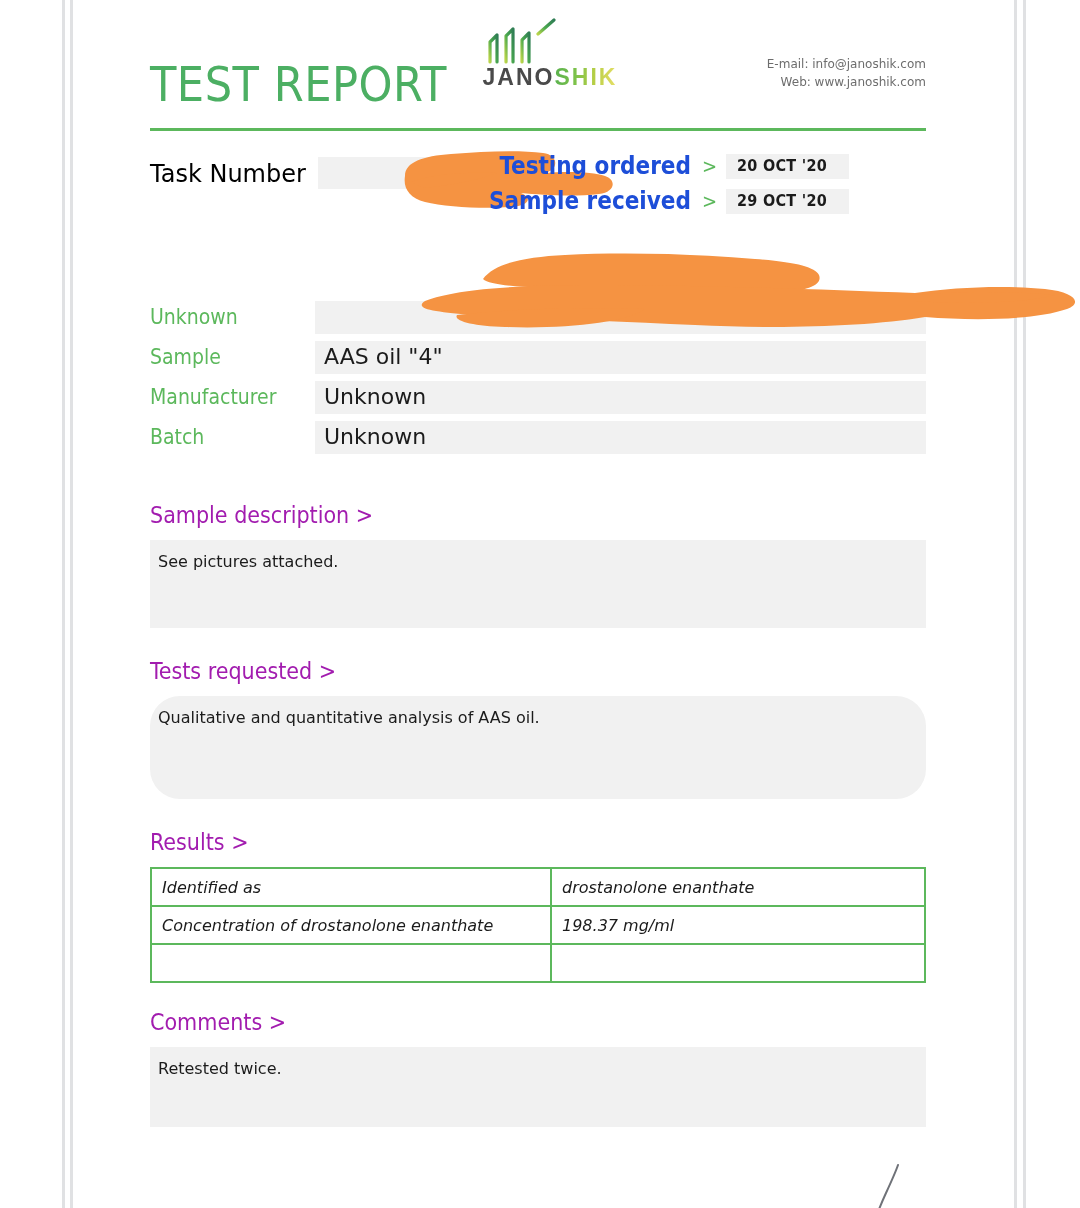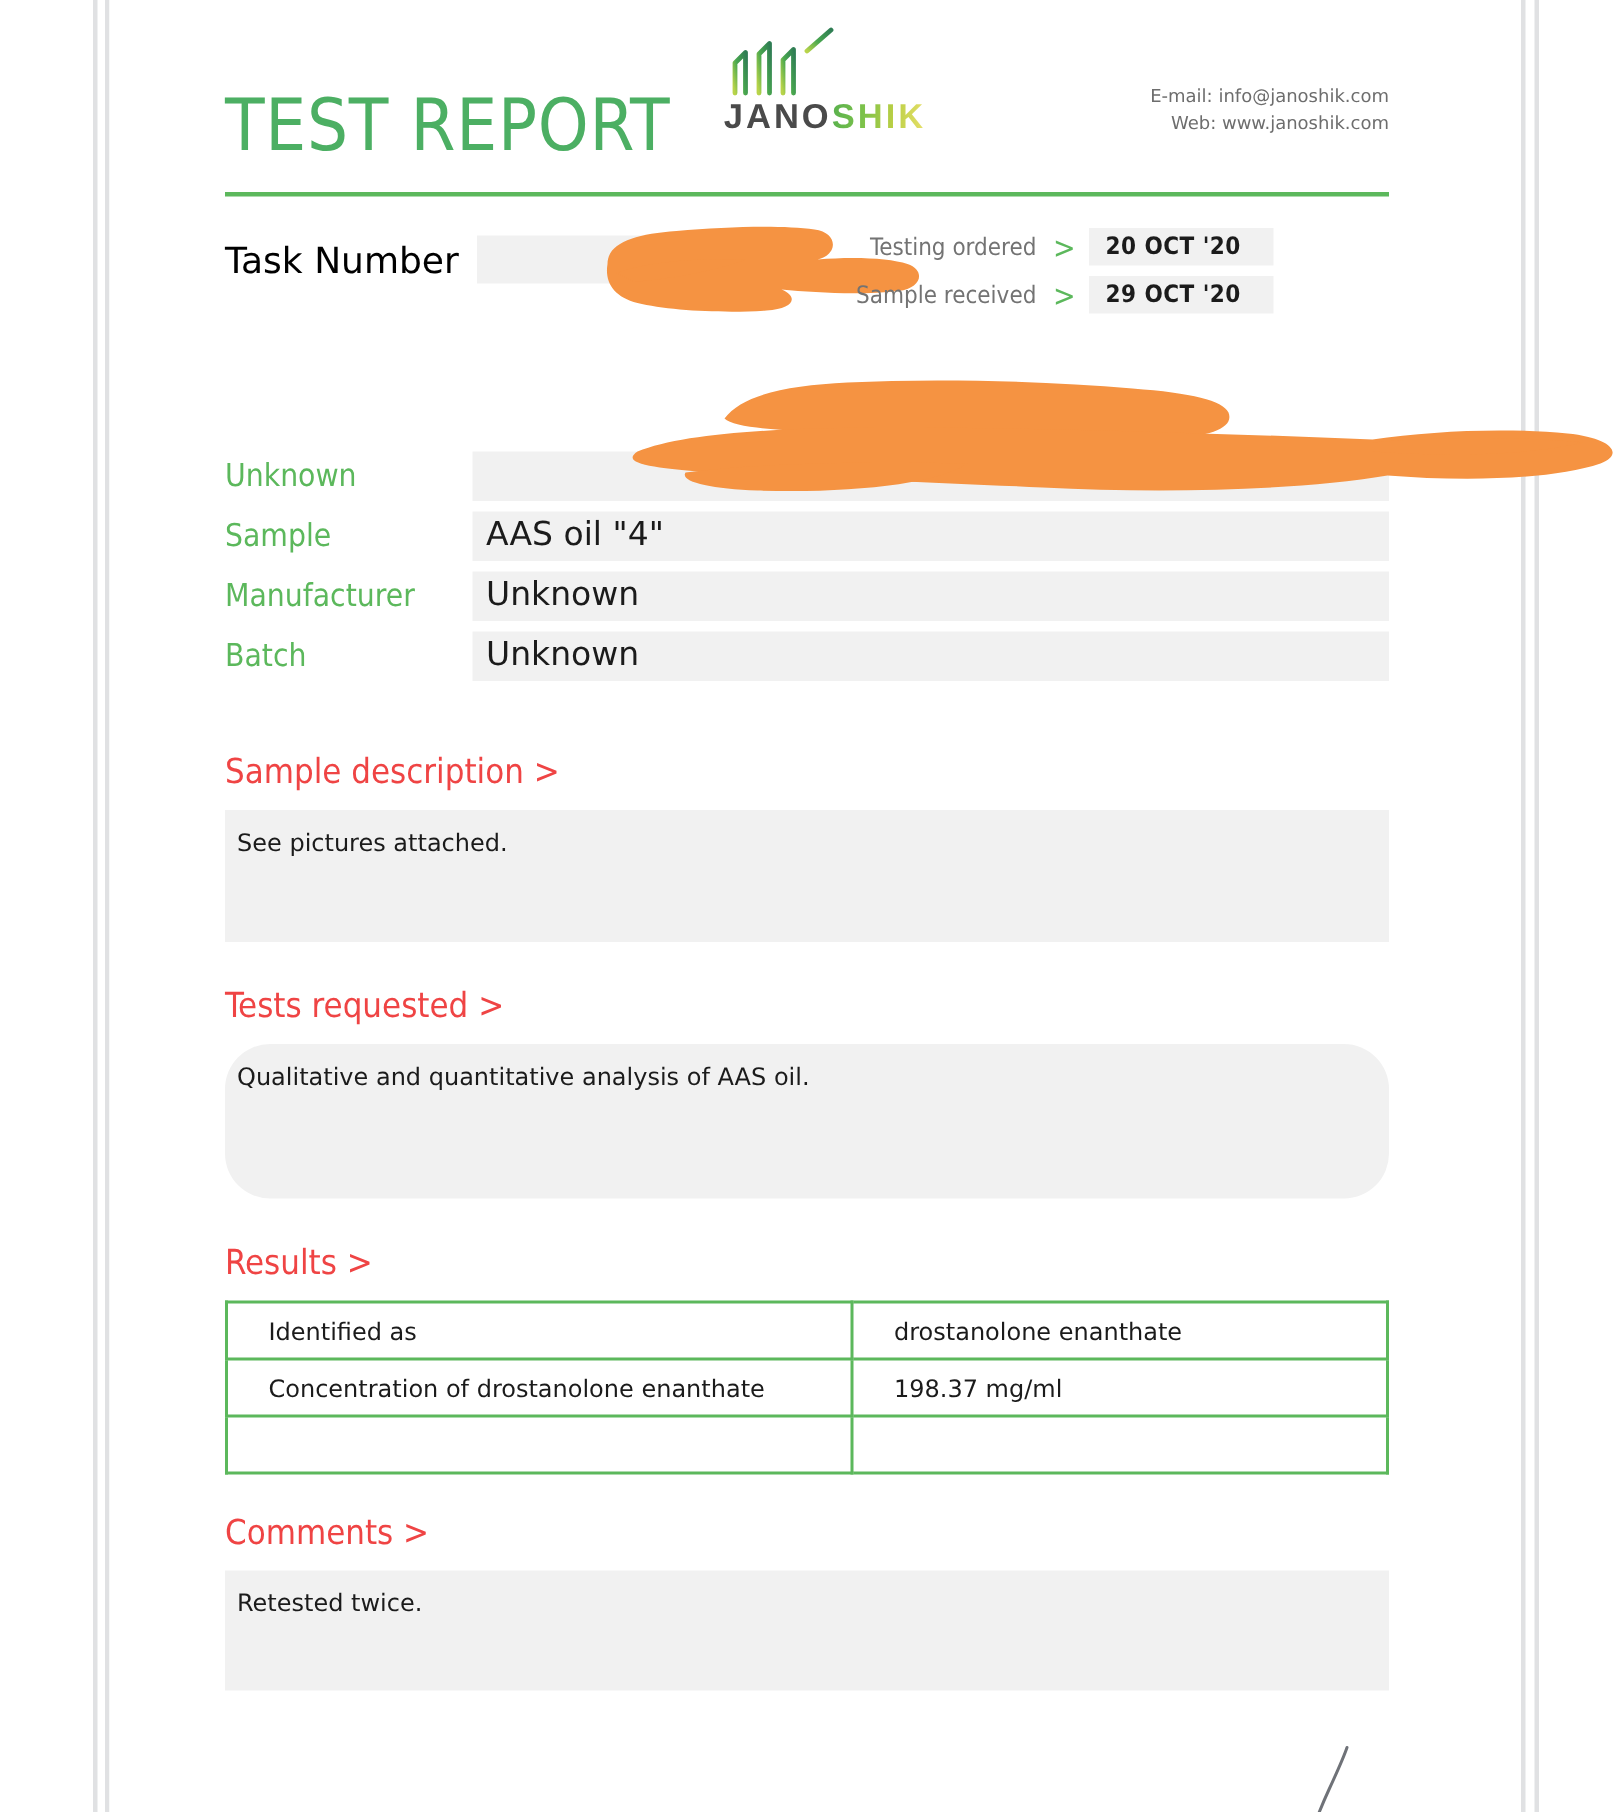--- a/index.html
+++ b/index.html
@@ -126,23 +126,24 @@
     right: 0;
     top: 0;
   }
   .date-line {
     display: flex;
     align-items: center;
     justify-content: flex-end;
     margin-bottom: 7px;
   }
   .date-label {
-    font-size: 16px;
-    color: #737373;
-    font-family: "DejaVu Sans Condensed", "Liberation Sans", sans-serif;
+    font-size: 24px;
+    color: #1d4ed8;
+    font-family: "DejaVu Sans Condensed", "Liberation Sans", sans-serif;
+    font-weight: bold;
   }
   .date-caret {
     color: #5CB85C;
     font-size: 20px;
     margin: 0 9px 0 11px;
     font-family: "DejaVu Sans Condensed", "Liberation Sans", sans-serif;
   }
   .date-value {
     background: #f1f1f1;
     font-size: 16px;
@@ -184,21 +185,21 @@
     box-sizing: border-box;
     font-family: "DejaVu Sans", sans-serif;
     white-space: nowrap;
     overflow: hidden;
   }
 
   
   .section { margin-top: 30px; }
   .section-head {
     font-size: 23px;
-    color: #ef4444;
+    color: #a21caf;
     font-family: "DejaVu Sans Condensed", "Liberation Sans", sans-serif;
     margin-bottom: 12px;
   }
   .section-box {
     background: #f1f1f1;
     padding: 12px 0 0 8px;
     box-sizing: border-box;
     font-size: 16px;
     color: #1b1b1b;
     font-family: "DejaVu Sans", sans-serif;
@@ -211,22 +212,23 @@
   .results-table {
     border-collapse: collapse;
     width: 776px;
     table-layout: fixed;
   }
   .results-table td {
     border: 2px solid #5CB85C;
     height: 30px;
     font-size: 16px;
     color: #1b1b1b;
-    padding: 3px 0 3px 27px;
+    padding: 3px 0 3px 10px;
     font-family: "DejaVu Sans", sans-serif;
+    font-style: italic;
   }
   .results-table td.c1 { width: 388px; }
 
   
   .footer {
     position: relative;
     margin-top: 40px;
     height: 100px;
   }
   .analysis {

